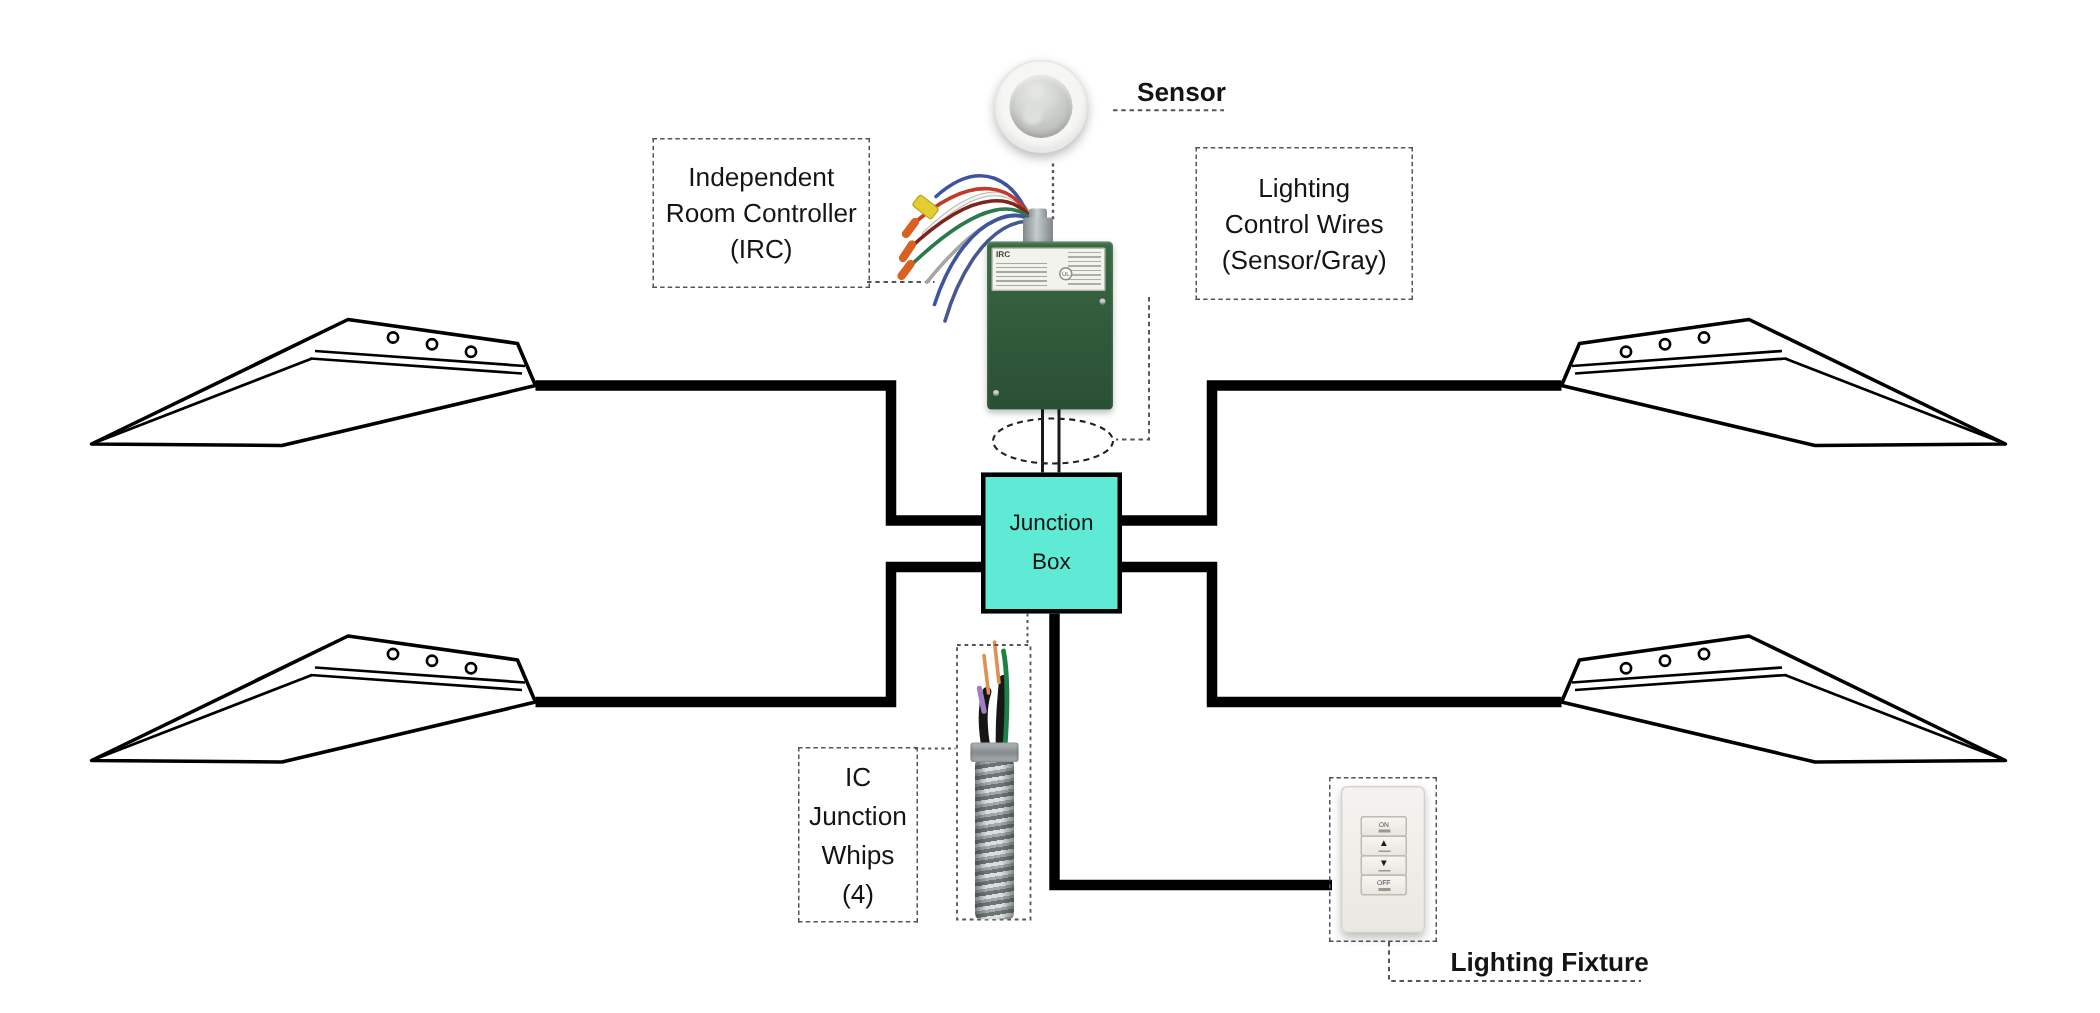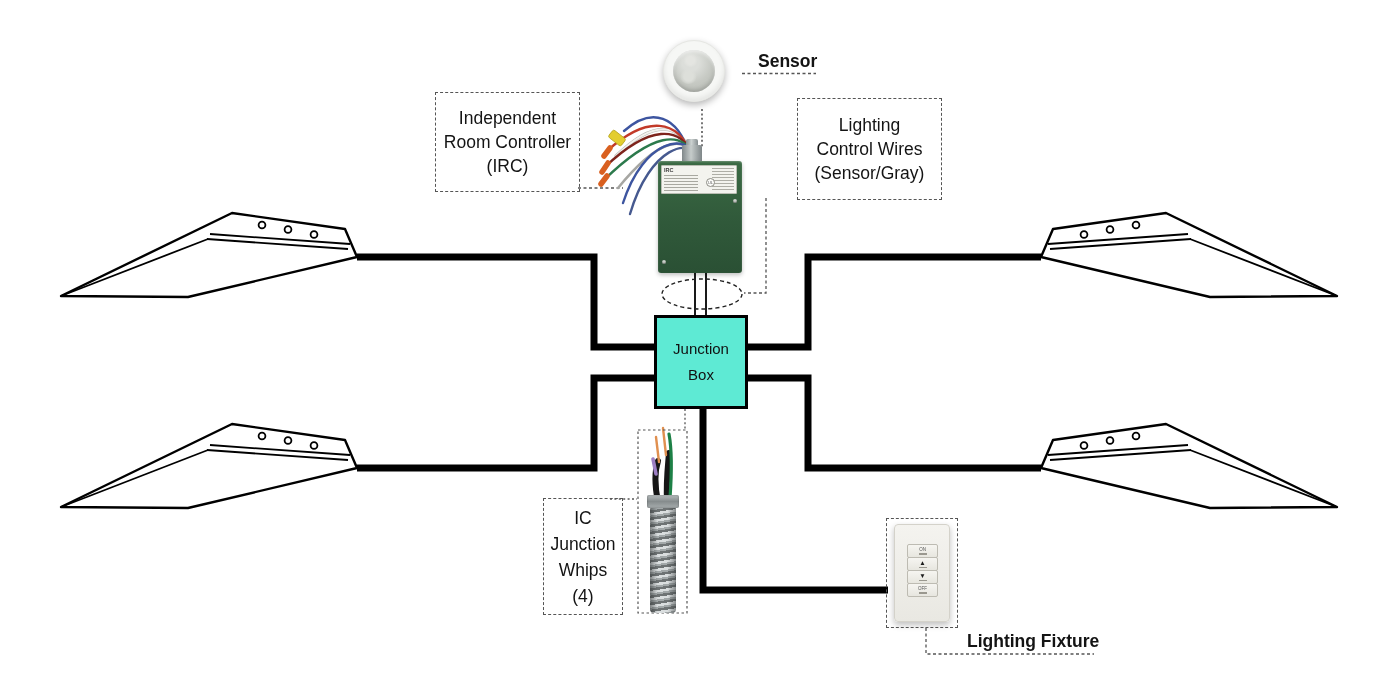--- a/index.html
+++ b/index.html
@@ -236,21 +236,21 @@
     <div>Room Controller</div>
     <div>(IRC)</div>
   </div>
 
   <div class="lbl dash-box" style="left:797px;top:98px;width:143px;height:100px;">
     <div>Lighting</div>
     <div>Control Wires</div>
     <div>(Sensor/Gray)</div>
   </div>
 
-  <div class="lbl dash-box" style="left:532px;top:498px;width:78px;height:115px;line-height:26px;margin-left:11px;">
+  <div class="lbl dash-box" style="left:532px;top:498px;width:78px;height:115px;line-height:26px;">
     <div>IC</div>
     <div>Junction</div>
     <div>Whips</div>
     <div>(4)</div>
   </div>
 
   <div class="lbl free-label" style="left:967px;top:631px;">Lighting Fixture</div>
 
 </div>
 

